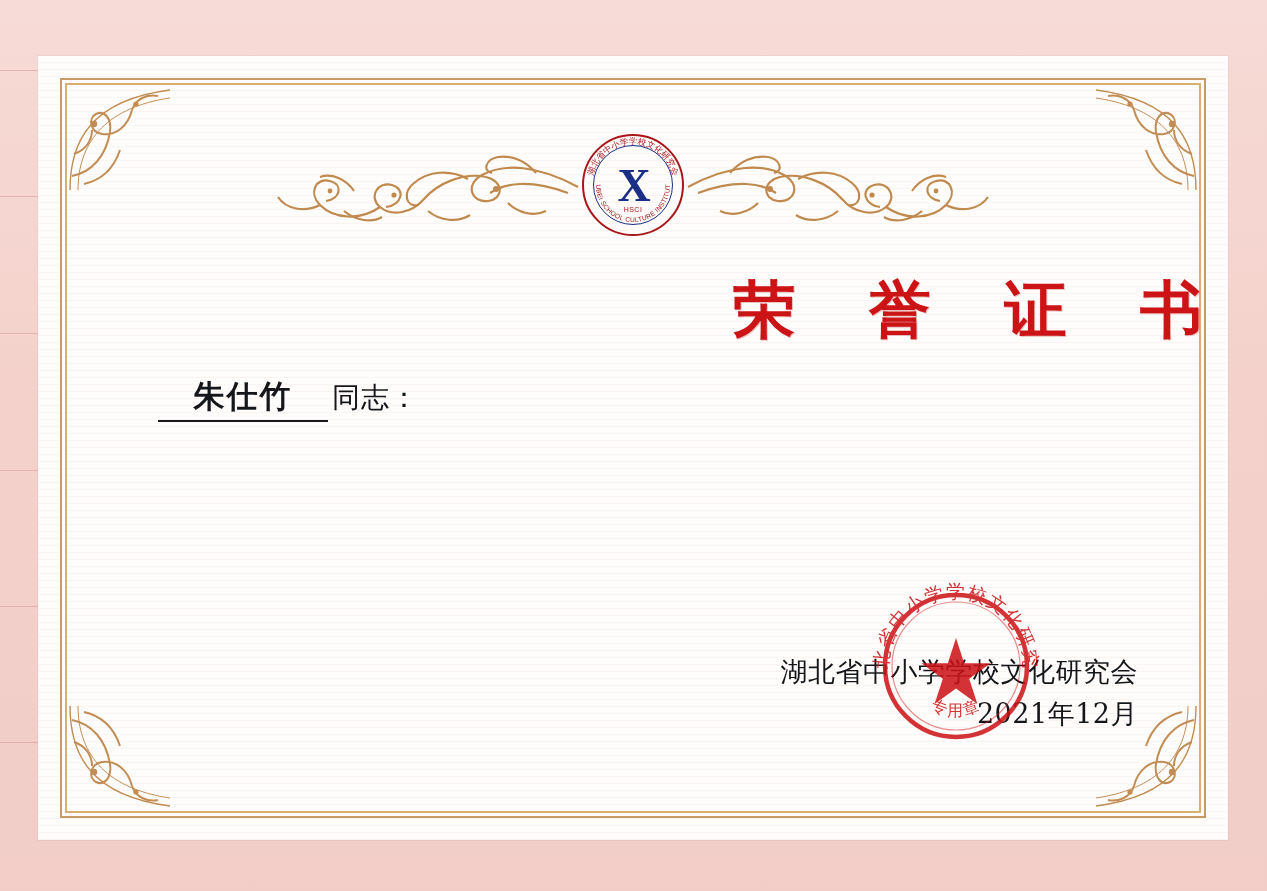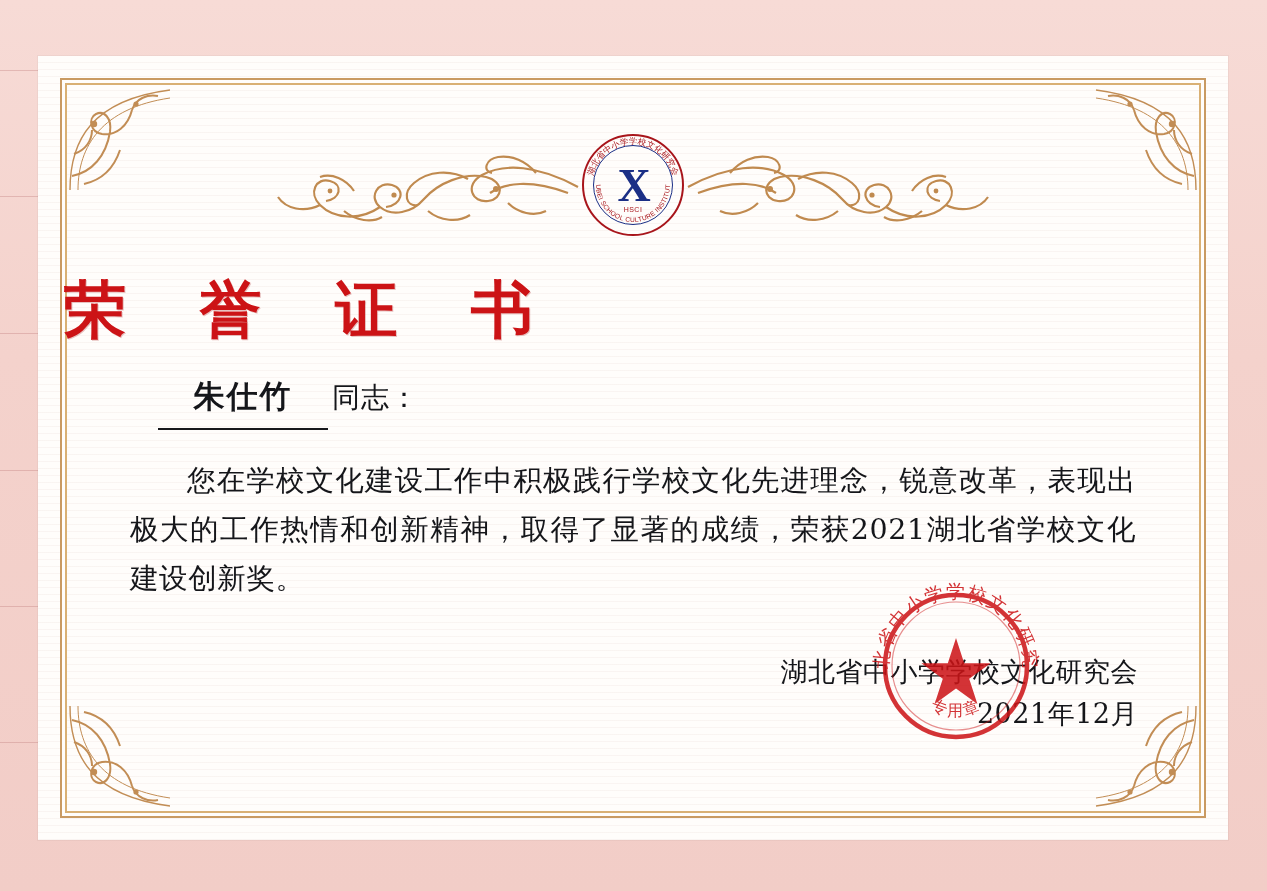--- a/index.html
+++ b/index.html
@@ -141,21 +141,21 @@
     font-size: 6.6px;
     letter-spacing: 0.3px;
     font-family: "Liberation Sans", sans-serif;
   }
 
   
   .title {
     position: absolute;
     left: 0; right: 0;
     top: 212px;
-    text-align: left;
+    text-align: right;
     color: #cc1316;
     font-size: 62px;
     font-weight: bold;
     letter-spacing: 26px;
     text-indent: 26px;
     font-family: "DejaVu Serif", serif;
     text-shadow: 1px 1px 0 rgba(160,20,20,0.25);
   }
 
   
@@ -170,21 +170,21 @@
   .salutation {
     display: flex;
     align-items: baseline;
     font-size: 28px;
     margin-bottom: 26px;
     padding-left: 28px;
   }
   .name-blank {
     border-bottom: 2px solid #17181c;
     min-width: 150px;
-    padding: 0 10px 10px 10px;
+    padding: 0 10px 2px 10px;
     font-size: 31px;
     font-weight: bold;
     text-align: center;
     font-family: Liberation Sans, sans-serif;
     letter-spacing: 2px;
   }
   .salutation .honorific {
     font-size: 28px;
     padding-left: 4px;
     letter-spacing: 1px;
@@ -353,21 +353,20 @@
       </div>
     </div>
 
     <div class="title">荣 誉 证 书</div>
 
     <div class="body-block">
       <div class="salutation">
         <span class="name-blank">朱仕竹</span>
         <span class="honorific">同志：</span>
       </div>
-      <p class="para first">您在学校文化建设工作中积极践行学校文化先进理念，锐意改革，表现出极大的工作热情和创新精神，取得了显著的成绩，荣获2021湖北省学校文化建设创新奖。</p>
     </div>
 
     <div class="signature">
       <div class="org">湖北省中小学学校文化研究会</div>
       <div class="date">2021年12月</div>
     </div>
 
     <div class="stamp">
       <svg viewBox="0 0 180 180">
         <defs>

